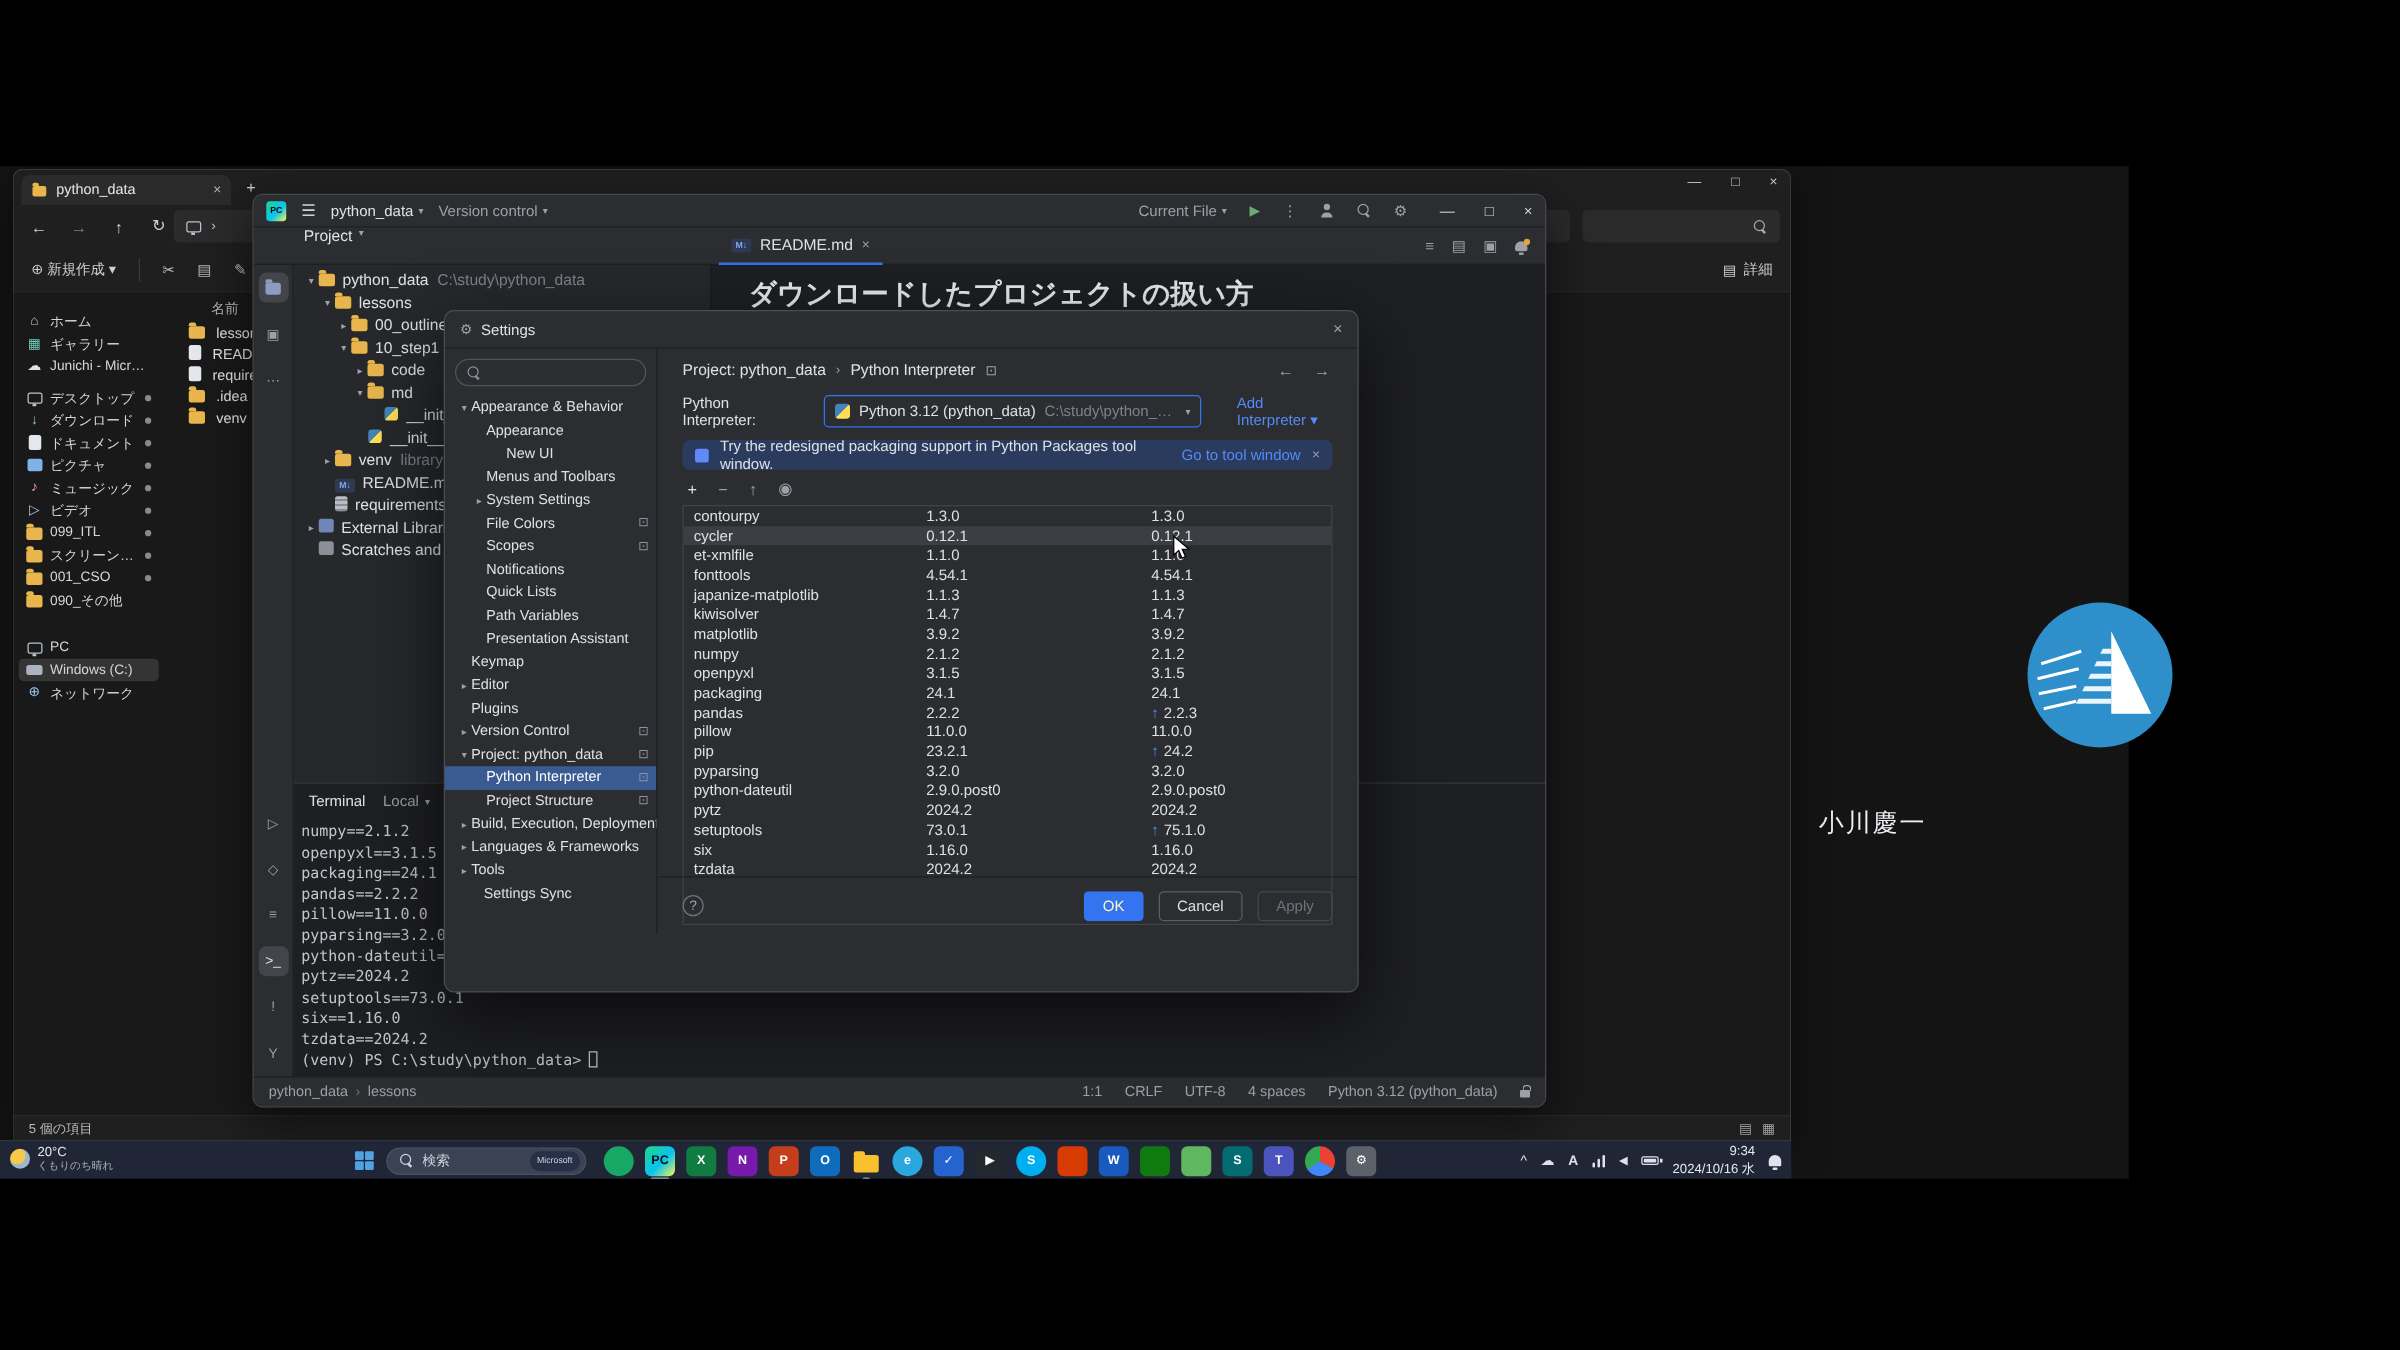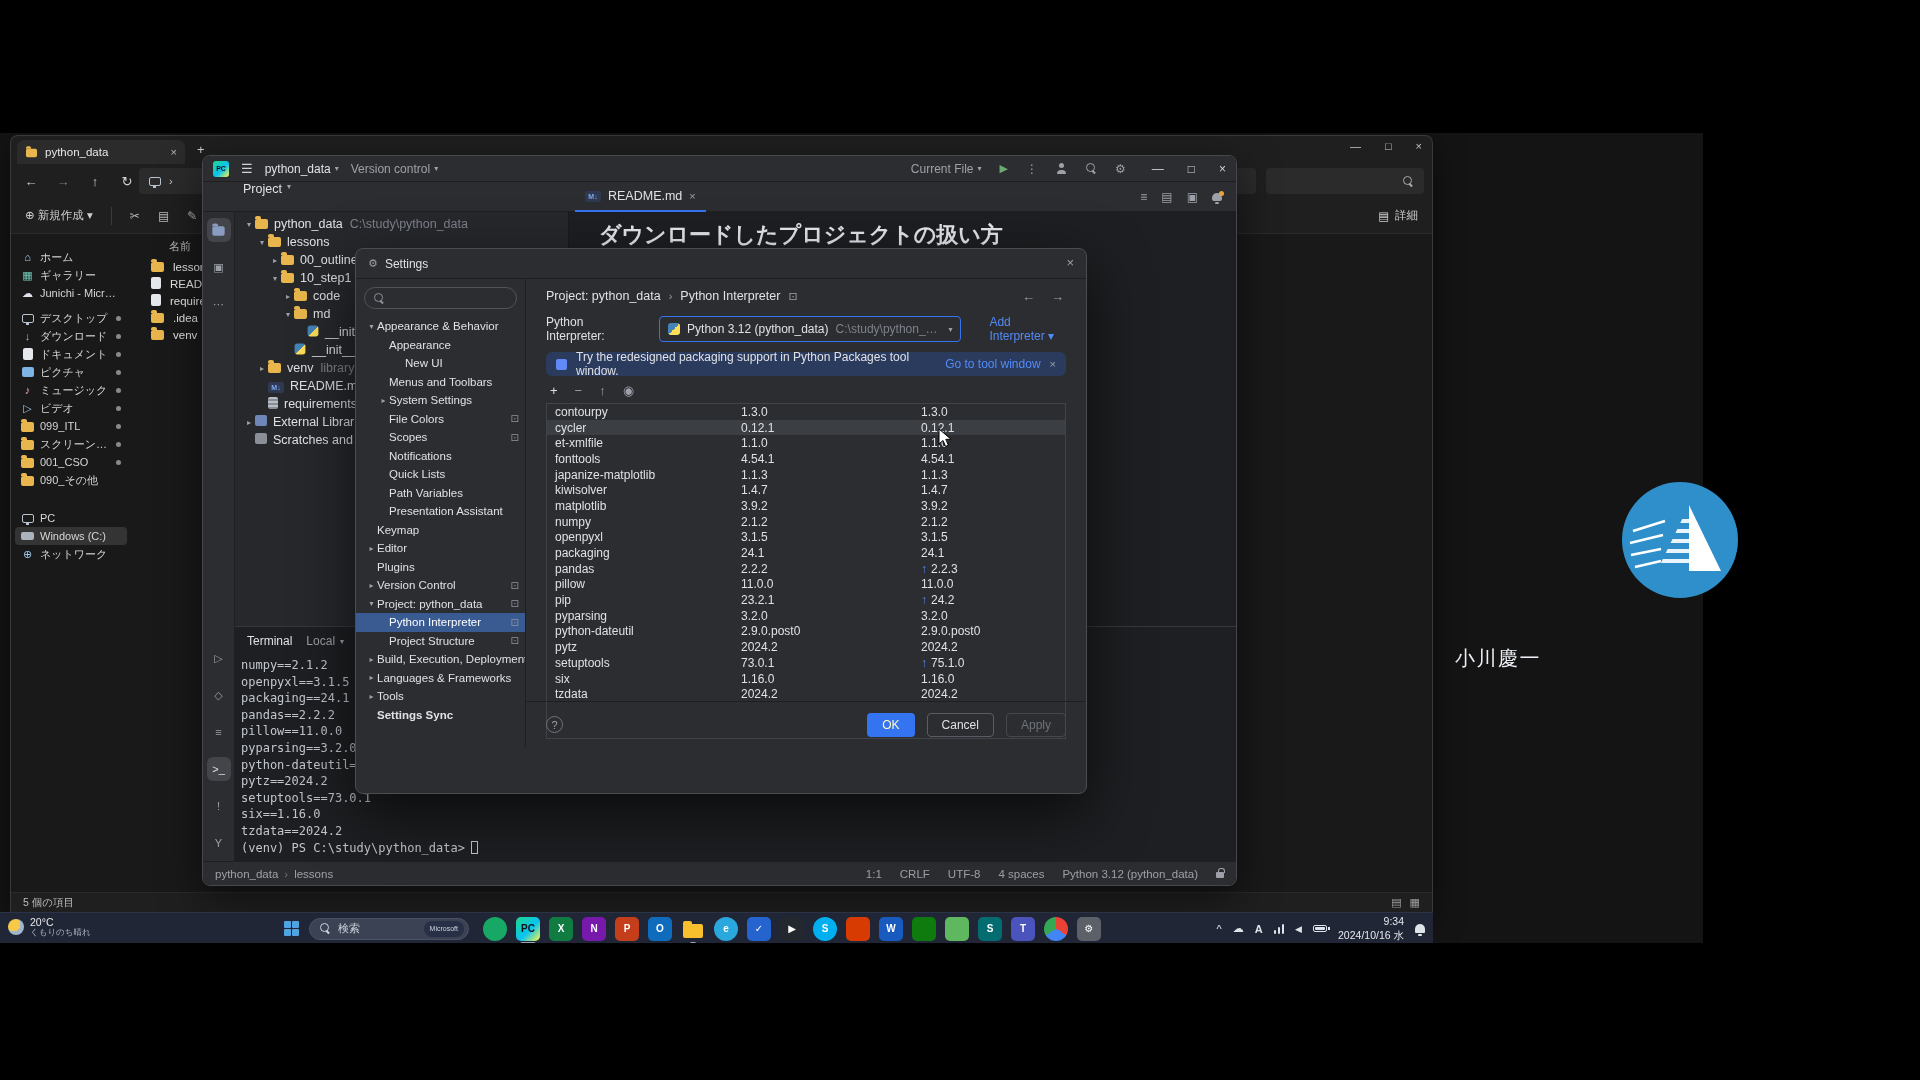--- a/index.html
+++ b/index.html
@@ -640,21 +640,21 @@
                 <span>Build, Execution, Deployment</span>
               </div>
               <div class="set-row" style="padding-left: 10px;">
                 <span class="chev">▸</span>
                 <span>Languages &amp; Frameworks</span>
               </div>
               <div class="set-row" style="padding-left: 10px;">
                 <span class="chev">▸</span>
                 <span>Tools</span>
               </div>
-              <div class="set-row" style="padding-left: 10px; font-weight: bold;">
+              <div class="set-row" style="padding-left: 20px;">
                 <span class="chev"></span>
                 <span>Settings Sync</span>
               </div>
               <div class="set-row" style="padding-left: 10px; margin-top: 44px;">
                 <span class="chev"></span>
                 <span>Advanced Settings</span>
               </div>
             </div>
         </div>
         <div class="set-right">

